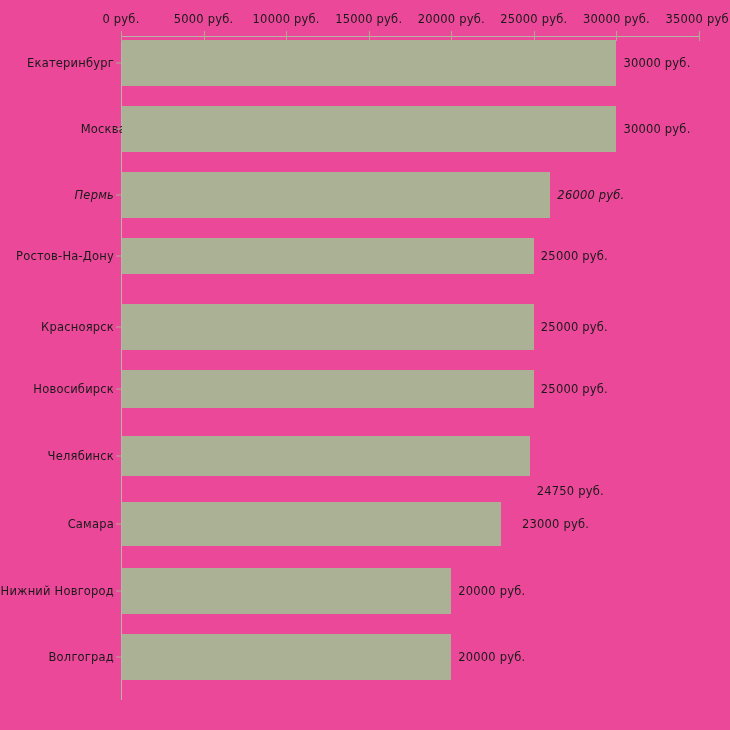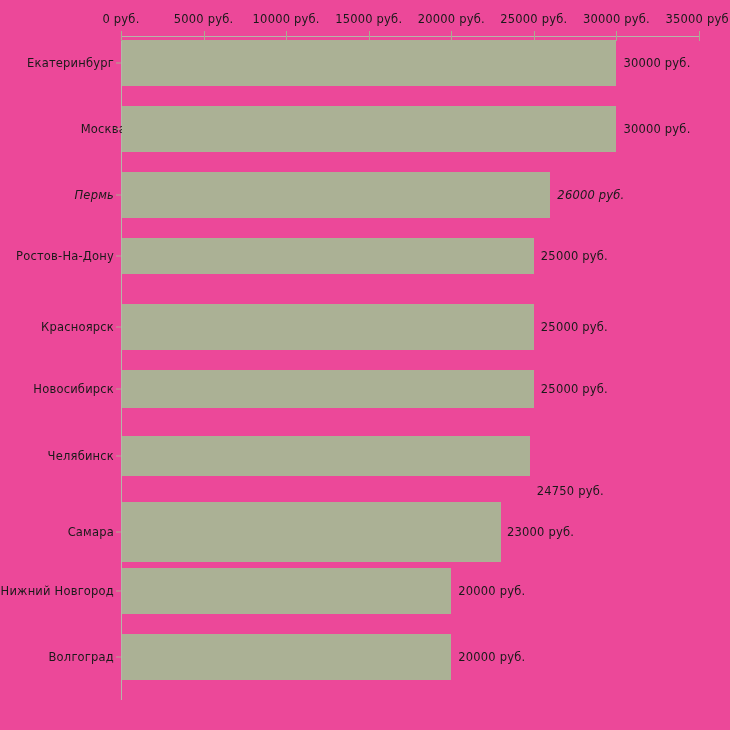--- a/index.html
+++ b/index.html
@@ -170,25 +170,25 @@
           <div class="cat-tick"></div>
           <div class="bar" style="width: 411.857px; background: rgb(171, 177, 149);"></div>
           <div class="value-label" style="left: 540.857px;">25000 руб.</div>
         </div>
         <div class="bar-row" style="top: 436px; height: 40px; border-radius: 19px;">
           <div class="cat-label" style="right: 616px;">Челябинск</div>
           <div class="cat-tick"></div>
           <div class="bar" style="width: 407.729px; background: rgb(171, 177, 149);"></div>
           <div class="value-label" style="left: 536.729px; margin-top: 35px;">24750 руб.</div>
         </div>
-        <div class="bar-row" style="top: 502px; height: 60px;">
+        <div class="bar-row" style="top: 502px; height: 44px;">
           <div class="cat-label" style="right: 616px;">Самара</div>
           <div class="cat-tick"></div>
           <div class="bar" style="width: 378.829px; background: rgb(171, 177, 149);"></div>
-          <div class="value-label" style="left: 507px;">23000 руб.</div>
+          <div class="value-label" style="left: 522px;">23000 руб.</div>
         </div>
         <div class="bar-row" style="top: 568px; height: 46px;">
           <div class="cat-label" style="right: 616px; padding-left: 31px;">Нижний Новгород</div>
           <div class="cat-tick"></div>
           <div class="bar" style="width: 329.286px; background: rgb(171, 177, 149);"></div>
           <div class="value-label" style="left: 458.286px;">20000 руб.</div>
         </div>
         <div class="bar-row" style="top: 634px; height: 46px;">
           <div class="cat-label" style="right: 616px;">Волгоград</div>
           <div class="cat-tick"></div>

